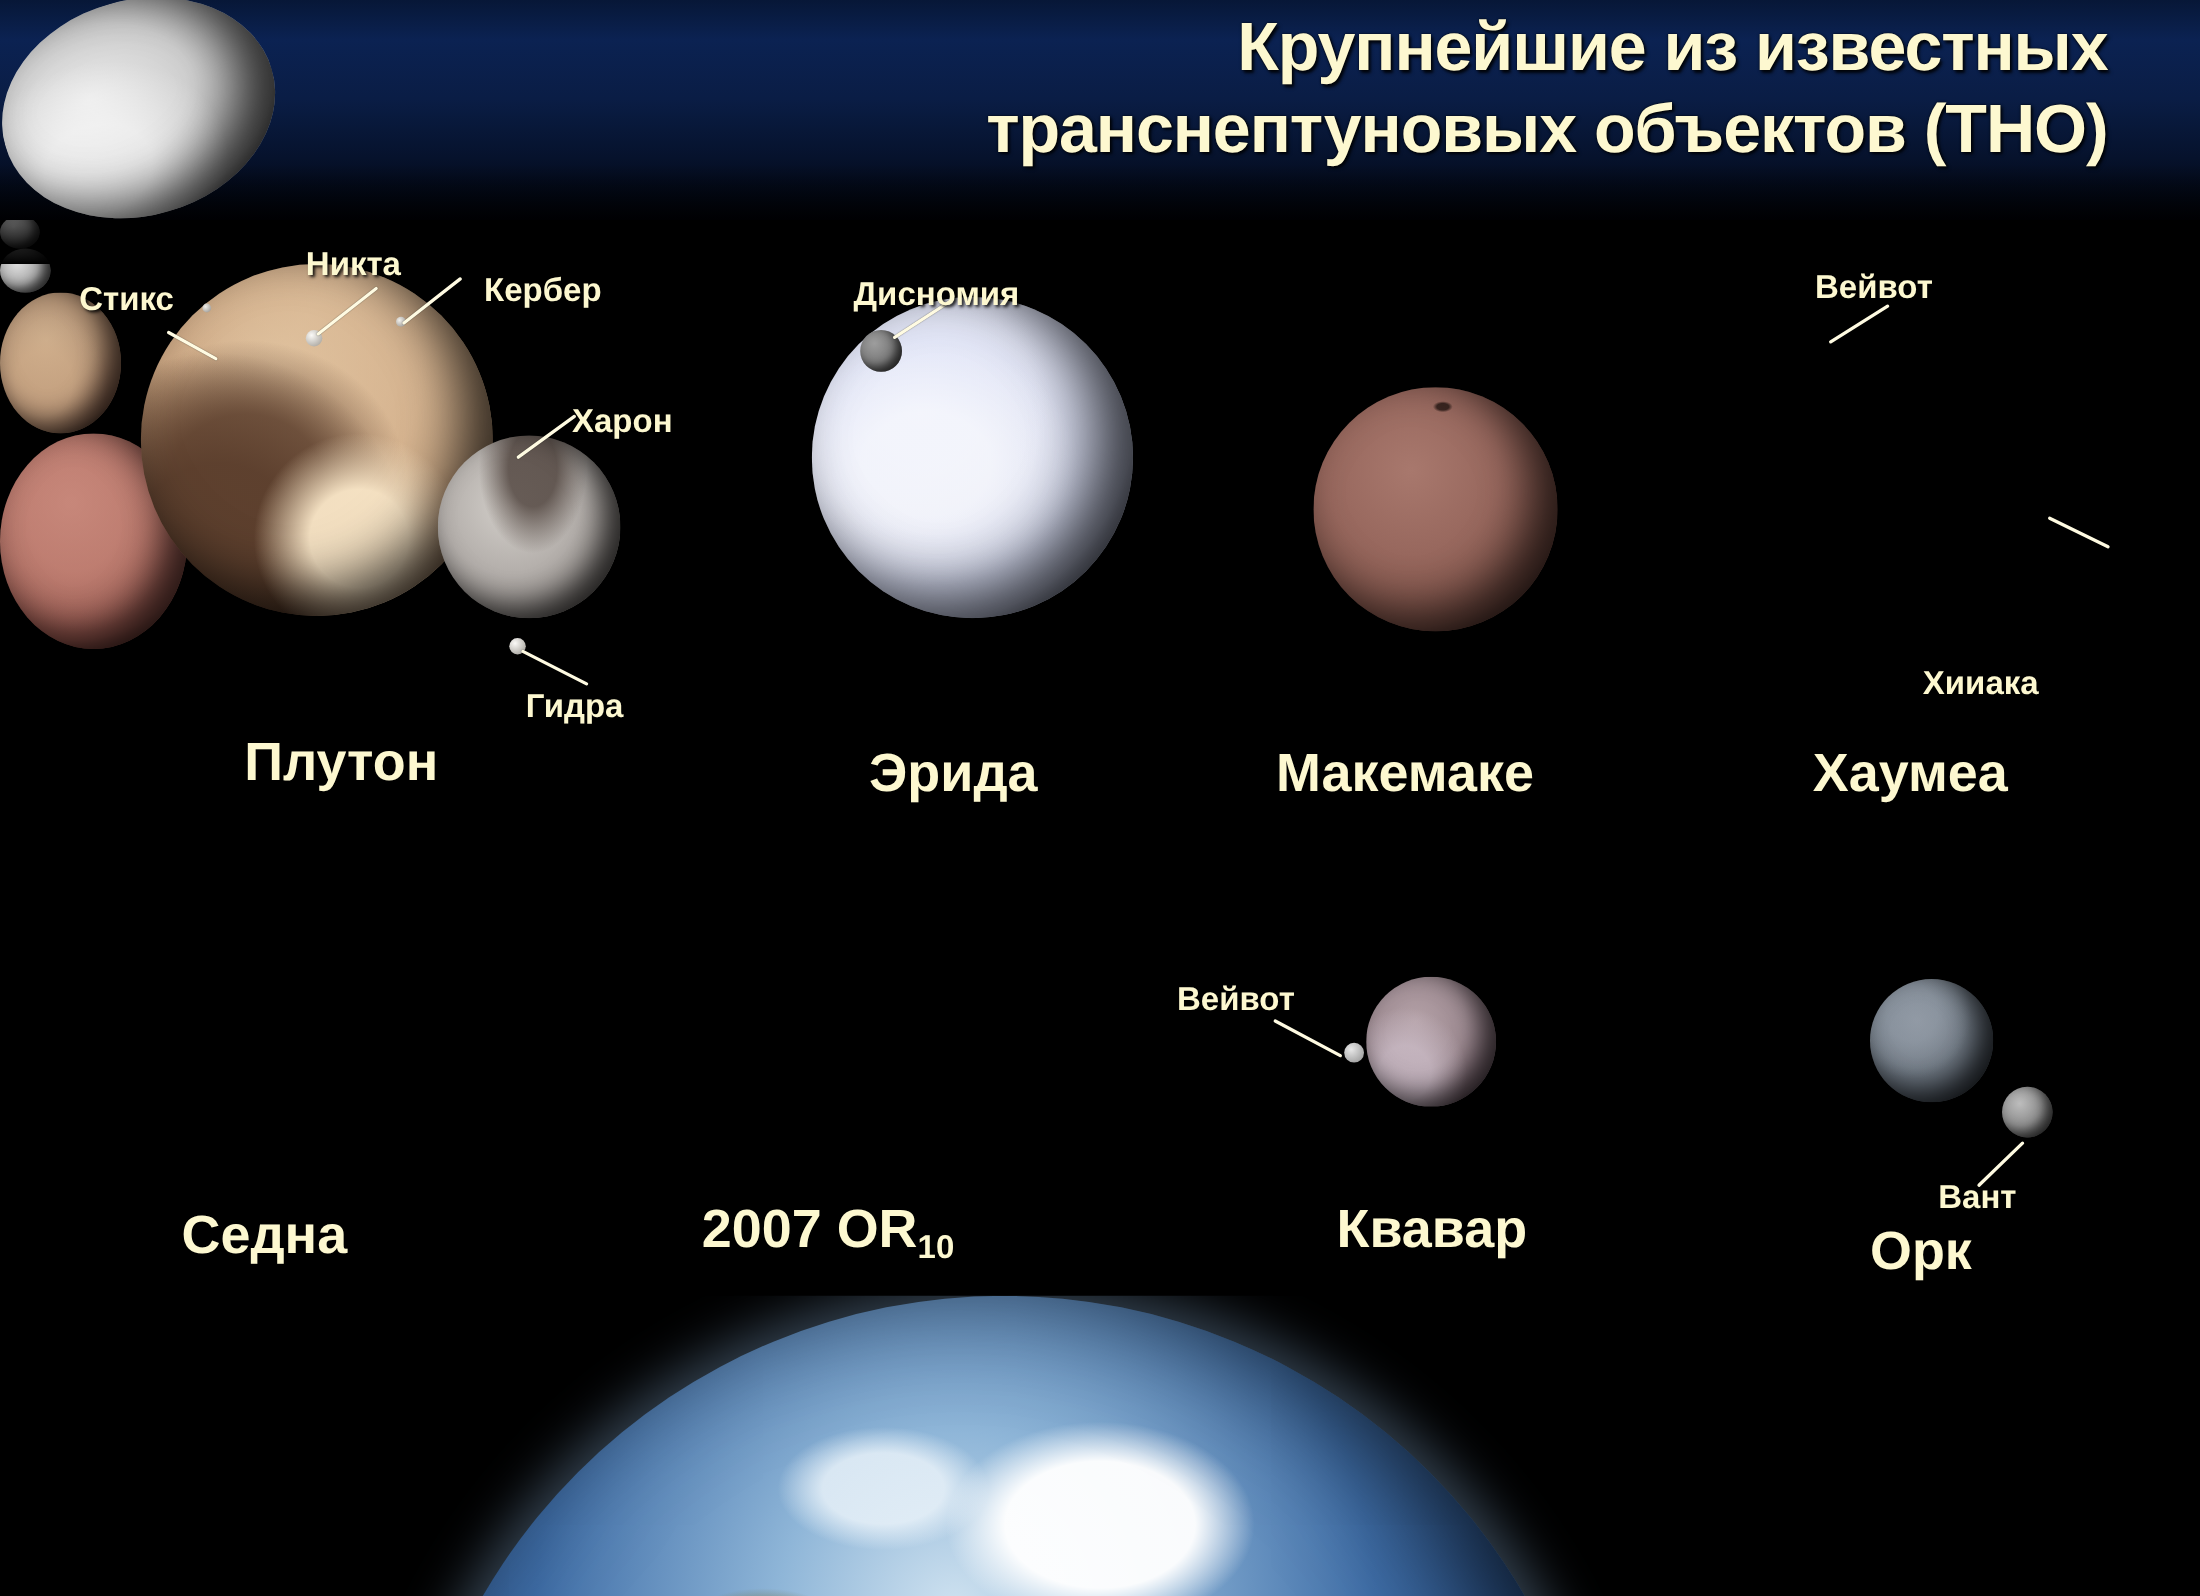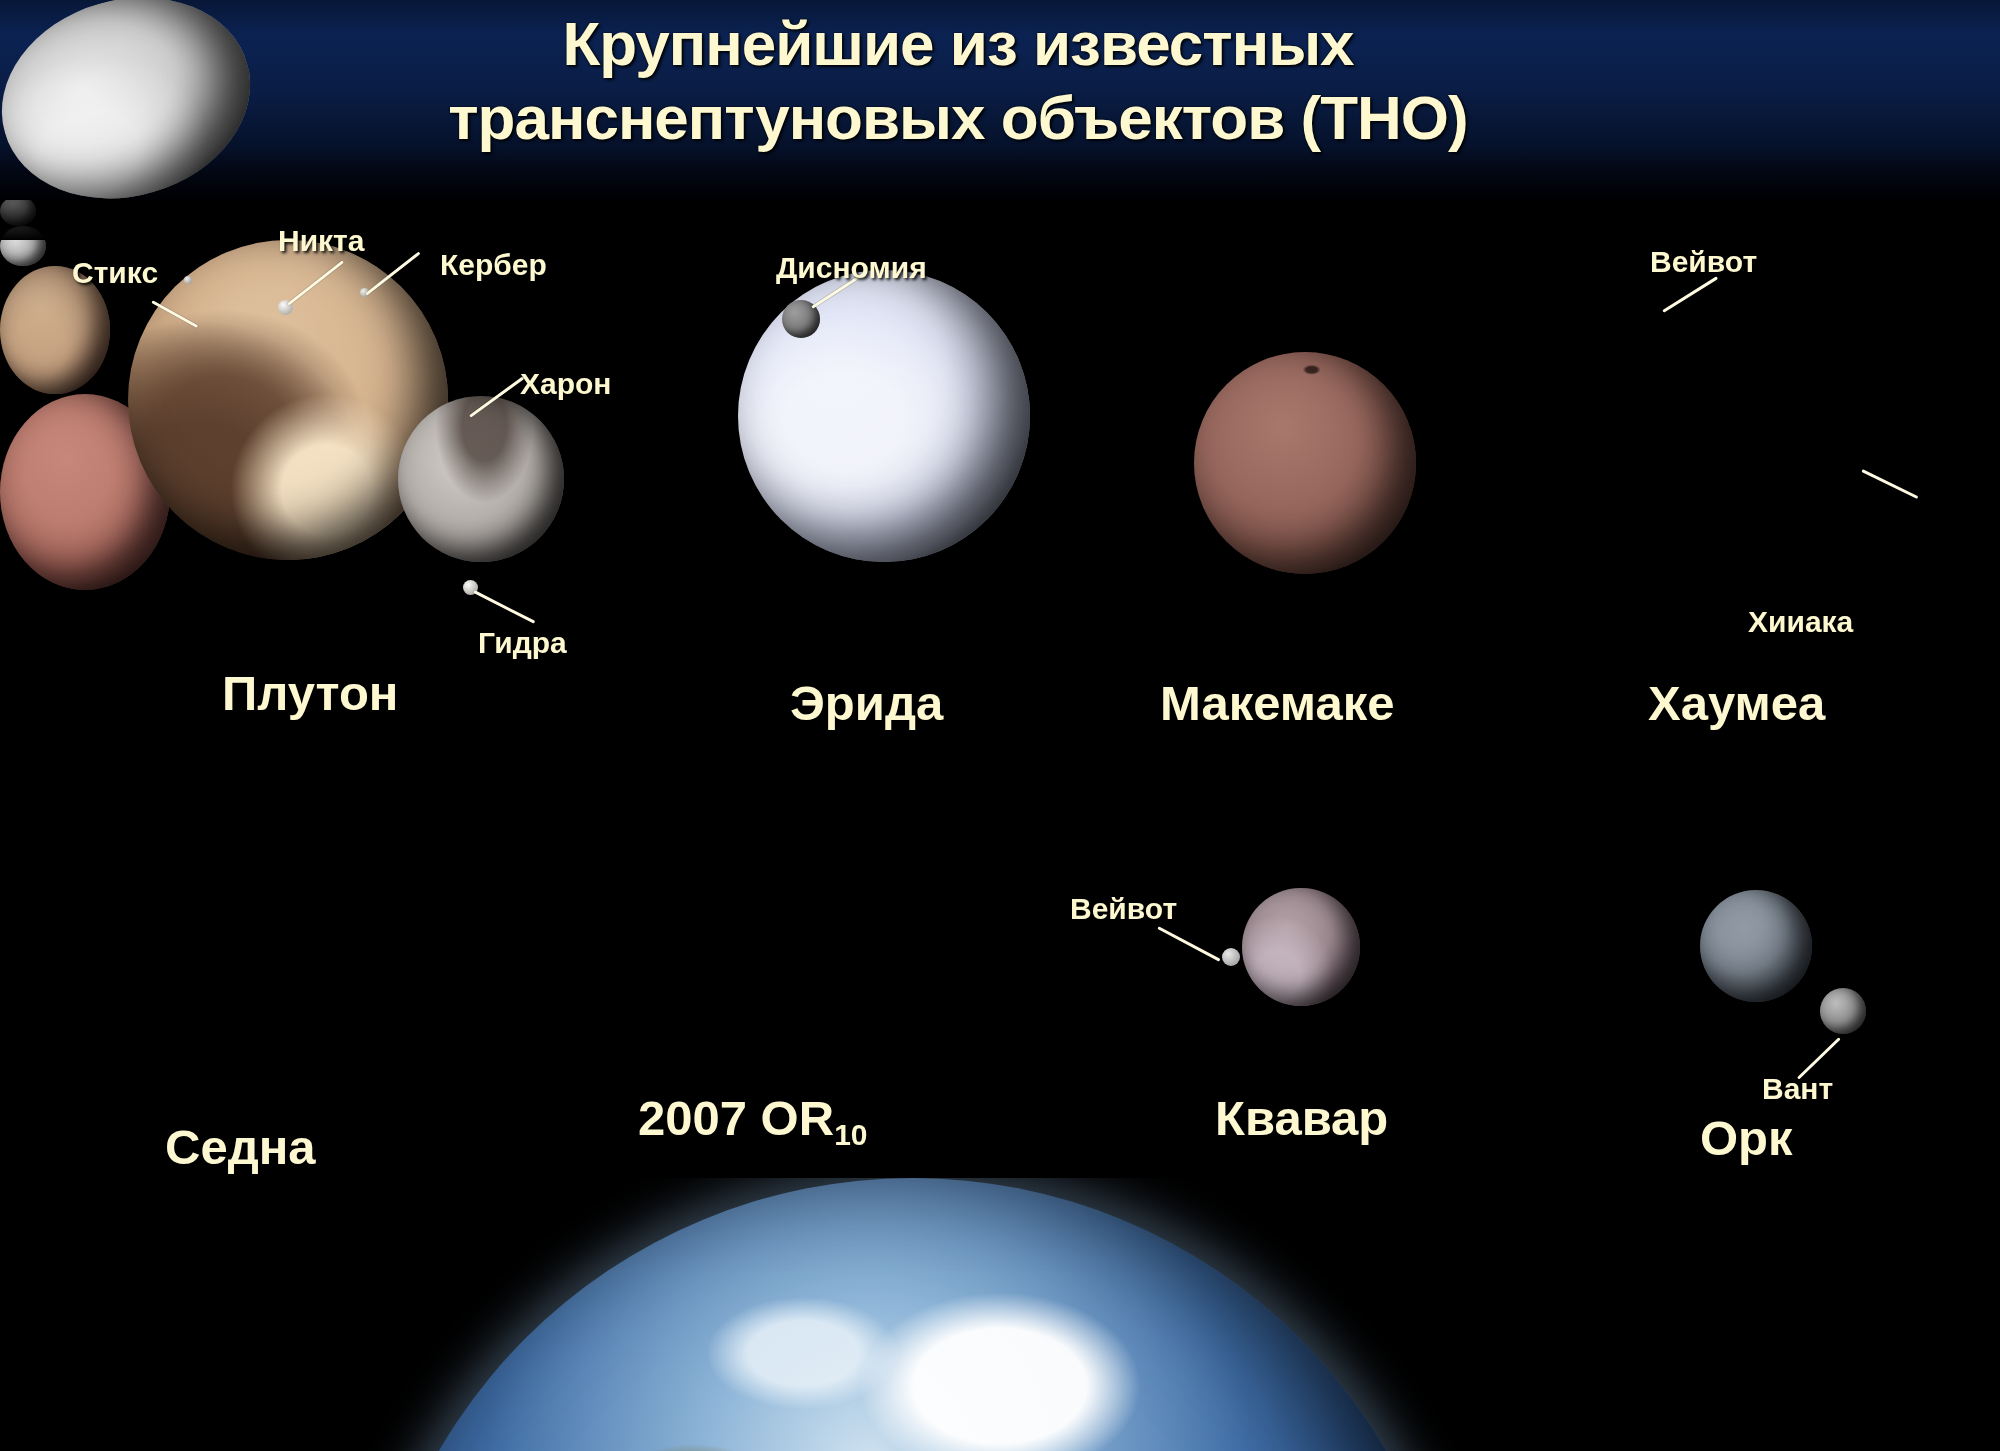--- a/index.html
+++ b/index.html
@@ -13,21 +13,21 @@
   
   #banner{
     position:absolute;left:0;top:0;width:2000px;height:200px;
     background:linear-gradient(180deg,#071737 0%, #0b2252 18%, #0a1d45 45%, #06122c 72%, #000106 100%);
   }
   #banner-fade{
     position:absolute;left:0;top:150px;width:2000px;height:90px;
     background:linear-gradient(180deg,rgba(0,2,10,0) 0%,#000 100%);
   }
   .title-line{
-    position:absolute;width:1916px;text-align:center;
+    position:absolute;width:1916px;text-align:right;
     color:#fdf8d0;font-weight:bold;letter-spacing:-1px;
     text-shadow:0 0 2px #000,2px 2px 3px rgba(0,0,0,.85);
     white-space:nowrap;
   }
   #title1{top:8px;font-size:62px;}
   #title2{top:82px;font-size:62px;}
 
   
   .obj-name{
     position:absolute;color:#fdf8d0;font-weight:bold;font-size:49px;
@@ -219,21 +219,21 @@
   <div id="haumea"></div>
   <div id="namaka"></div>
   <div id="hiiaka"></div>
   <div class="leader" style="left:1663px;top:310px;width:64px;transform:rotate(-32deg);"></div>
   <div class="leader" style="left:1862px;top:469px;width:62px;transform:rotate(26deg);"></div>
   <div class="moon-name" style="left:1650px;top:245px;">Вейвот</div>
   <div class="moon-name" style="left:1748px;top:605px;">Хииака</div>
   <div class="obj-name" style="left:1648px;top:675px;">Хаумеа</div>
 
   <div id="sedna"></div>
-  <div class="obj-name" style="left:165px;top:1095px;margin-top:24px;">Седна</div>
+  <div class="obj-name" style="left:165px;top:1095px;">Седна</div>
 
   <div id="or10"></div>
   <div class="obj-name" style="left:638px;top:1090px;">
     <span>2007 OR</span><sub>10</sub>
   </div>
 
   <div class="body" id="quaoar"></div>
   <div class="tinymoon" id="weywot"></div>
   <div class="leader" style="left:1158px;top:926px;width:70px;transform:rotate(28deg);"></div>
   <div class="moon-name" style="left:1070px;top:892px;">Вейвот</div>

